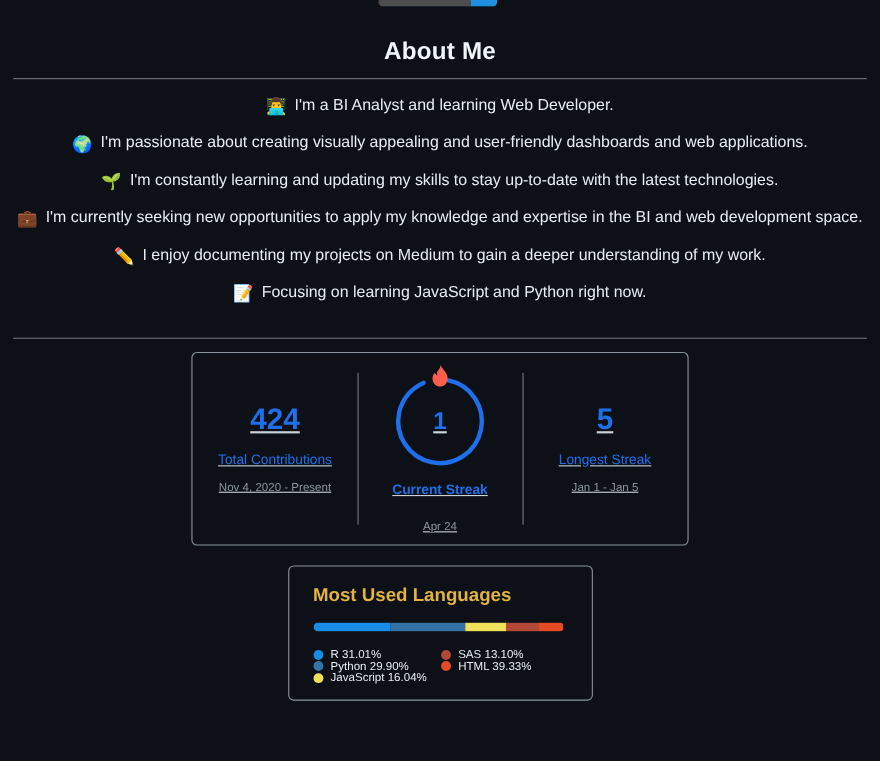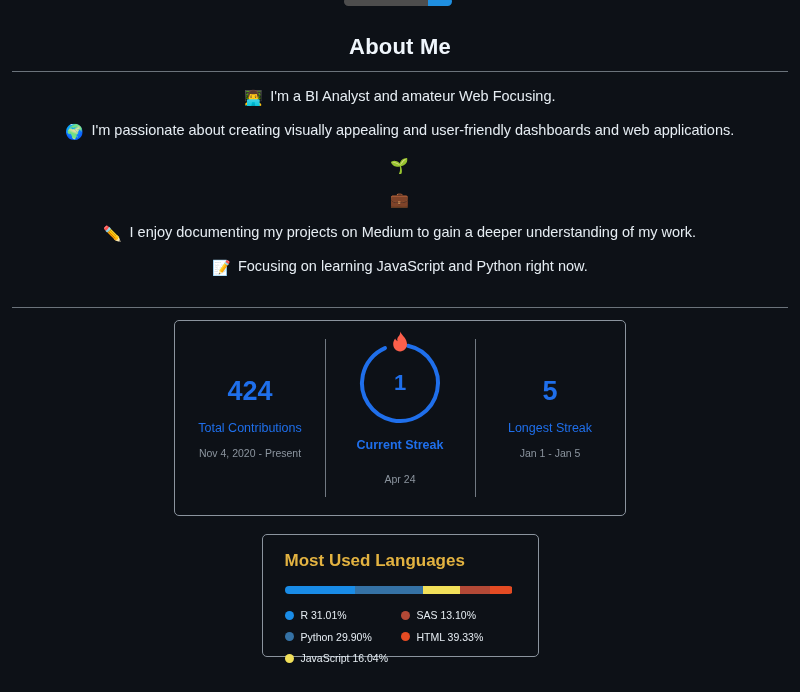--- a/index.html
+++ b/index.html
@@ -76,27 +76,28 @@
   }
 
   
   .stats-wrap {
     display: flex;
     justify-content: center;
     margin-top: 12px;
   }
   .stats-card {
     width: 452px;
-    height: 196px;
+    height: 176px;
     border: 1px solid #8b949e;
     border-radius: 5px;
     background: #0d1117;
     display: flex;
     align-items: stretch;
     box-sizing: border-box;
+    text-decoration: underline;
   }
   .stat-col {
     flex: 1 1 0;
     display: flex;
     flex-direction: column;
     align-items: center;
     justify-content: center;
     position: relative;
     padding: 0 6px;
     box-sizing: border-box;
@@ -188,21 +189,20 @@
     height: 8px;
     border-radius: 5px;
     overflow: hidden;
     margin-bottom: 16px;
   }
   .lang-bar .seg { height: 100%; }
   .lang-legend {
     display: flex;
     flex-wrap: wrap;
     width: 232px;
-    row-gap: 11px;
   }
   .legend-item {
     width: 50%;
     display: flex;
     align-items: center;
     gap: 7px;
     font-size: 10.5px;
     color: #e6edf3;
     line-height: 1;
   }
@@ -222,31 +222,33 @@
       <div class="seg" style="width: 78%; background: rgb(77, 77, 77);"></div>
       <div class="seg" style="width: 22%; background: rgb(31, 143, 224);"></div>
     </div>
 
   <div style="padding-top:32px;">
     <div class="section-heading">About Me</div>
     <div class="divider"></div>
     <ul class="about-list" style="margin-top:8px;">
         <li class="about-line">
           <span class="emoji">👨‍💻</span>
-          <span>I'm a BI Analyst and amateur Web Focusing.</span>
+          <span>I'm a BI Analyst and learning Web Developer.</span>
         </li>
         <li class="about-line">
           <span class="emoji">🌍</span>
           <span>I'm passionate about creating visually appealing and user-friendly dashboards and web applications.</span>
         </li>
         <li class="about-line">
           <span class="emoji">🌱</span>
+          <span>I'm constantly learning and updating my skills to stay up-to-date with the latest technologies.</span>
         </li>
         <li class="about-line">
           <span class="emoji">💼</span>
+          <span>I'm currently seeking new opportunities to apply my knowledge and expertise in the BI and web development space.</span>
         </li>
         <li class="about-line">
           <span class="emoji">✏️</span>
           <span>I enjoy documenting my projects on Medium to gain a deeper understanding of my work.</span>
         </li>
         <li class="about-line">
           <span class="emoji">📝</span>
           <span>Focusing on learning JavaScript and Python right now.</span>
         </li>
       </ul>

